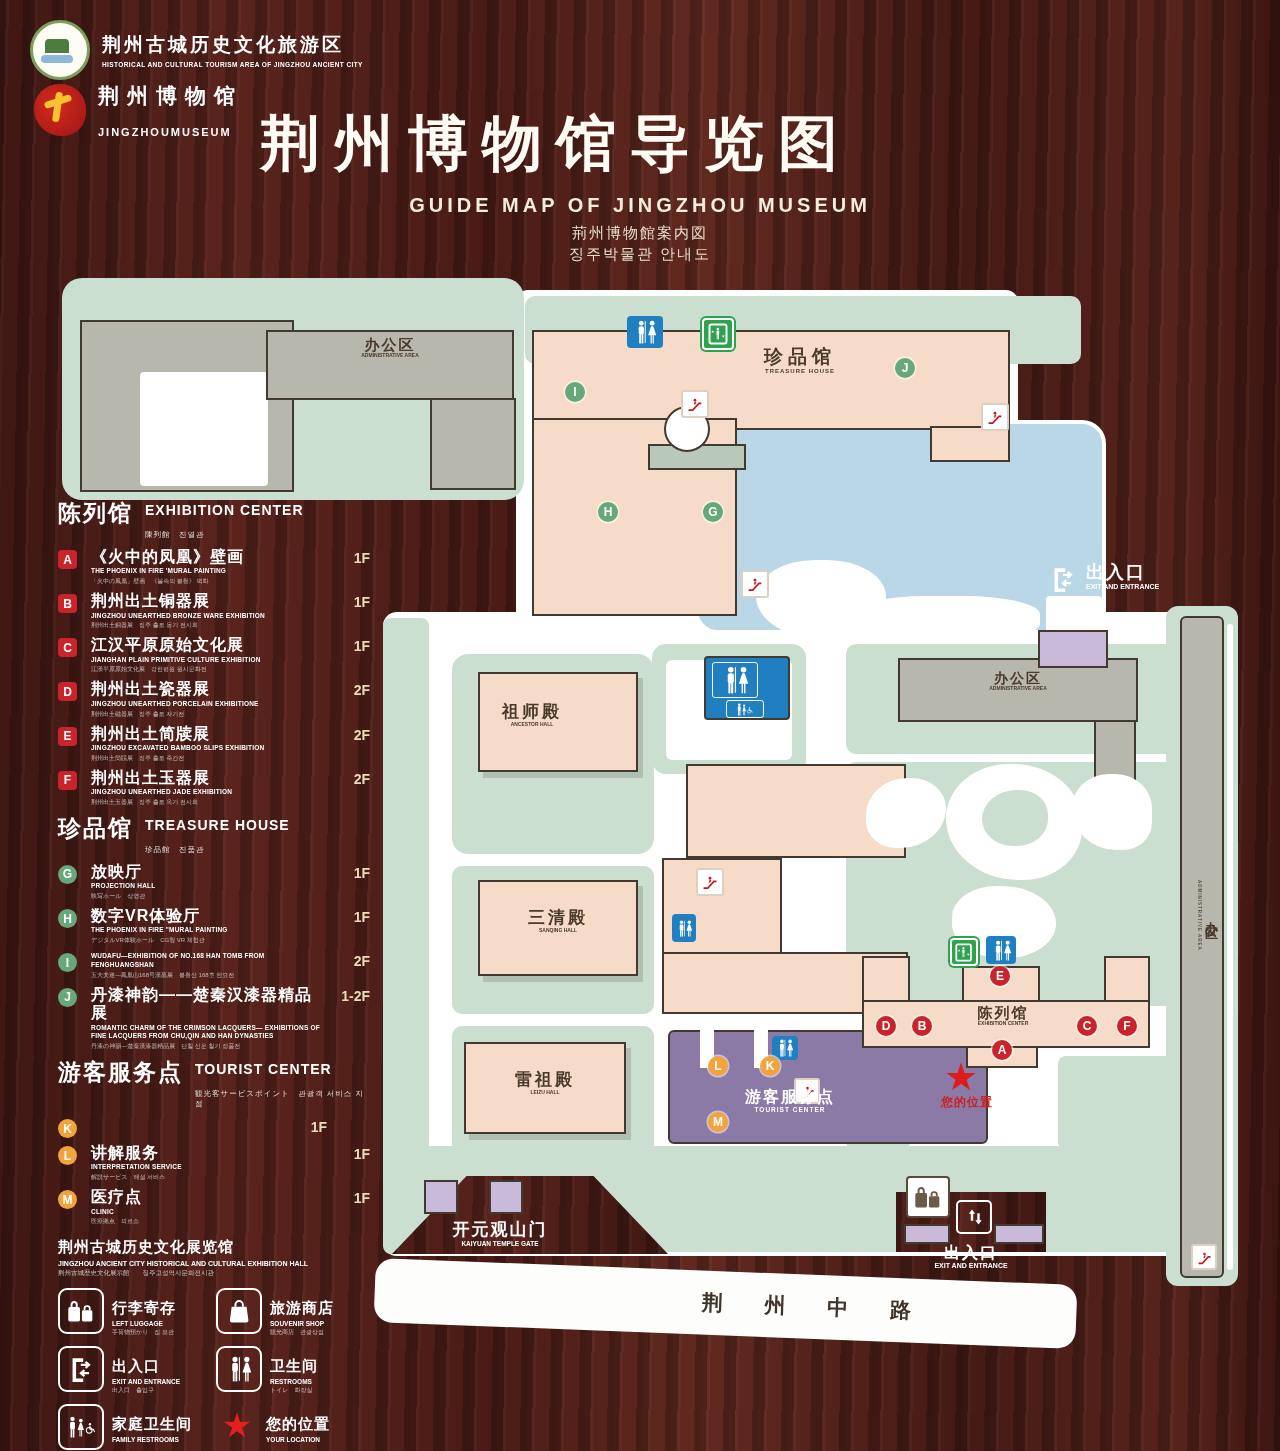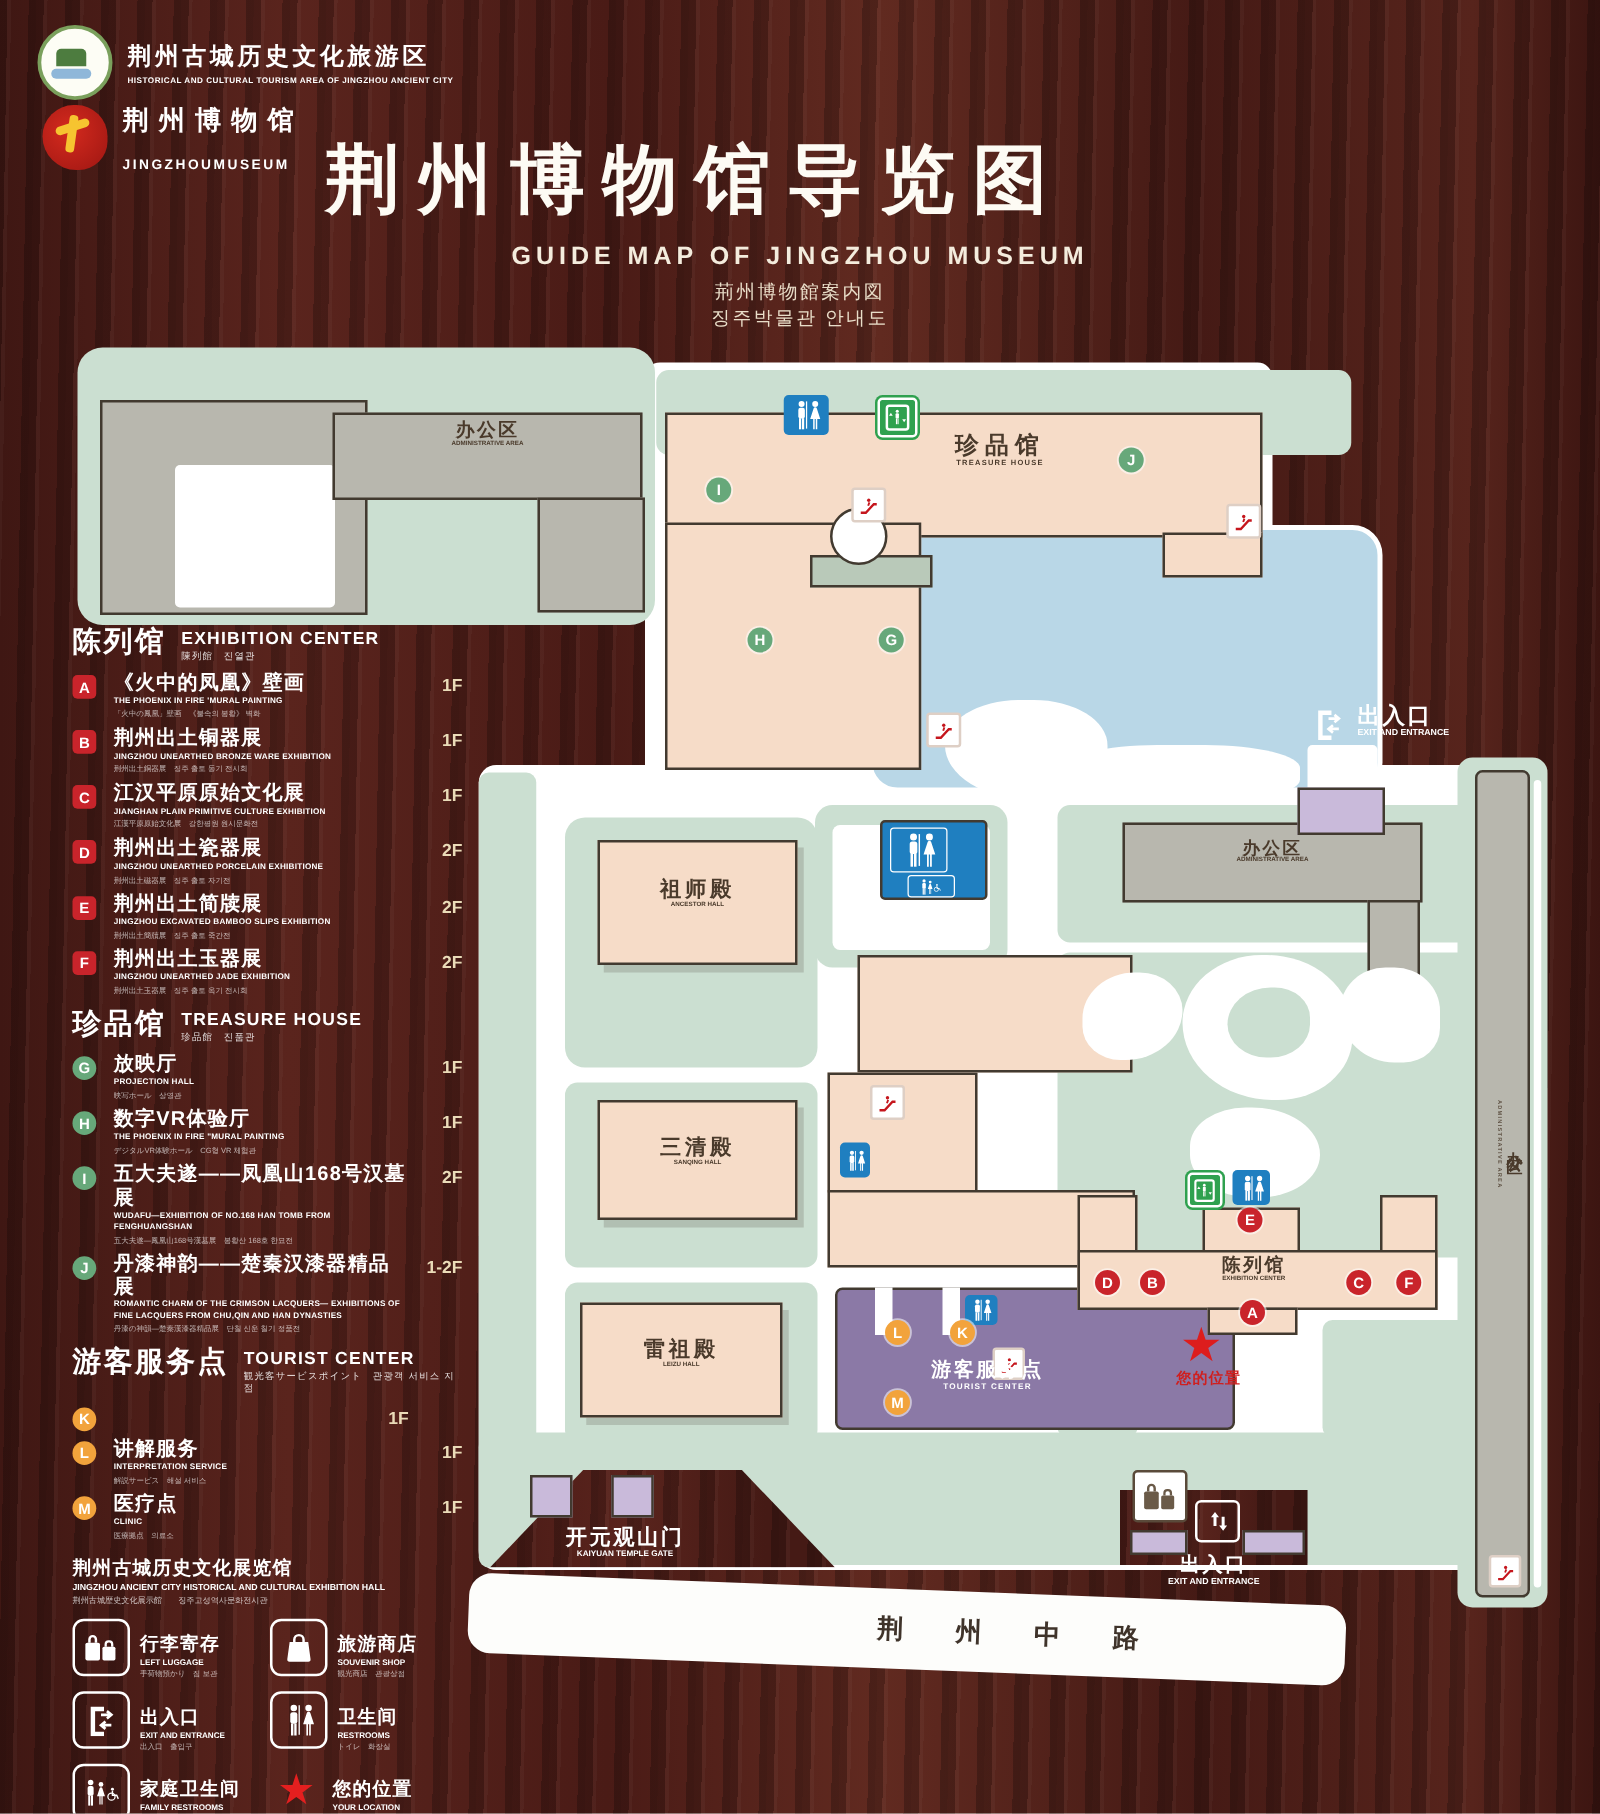--- a/index.html
+++ b/index.html
@@ -26,21 +26,21 @@
   .l2e{font-size:11px;font-weight:bold;letter-spacing:2px;margin-top:16px;}
   .title-zh{left:0;top:104px;width:1112px;text-align:center;color:#fdfbf4;font-size:60px;font-weight:bold;letter-spacing:14px;}
   .title-en{left:0;top:194px;width:1280px;text-align:center;color:#f4ecdd;font-size:20px;font-weight:bold;letter-spacing:4px;}
   .title-ja{left:0;top:224px;width:1280px;text-align:center;color:#e9ddc8;font-size:15px;letter-spacing:2px;}
   .title-ko{left:0;top:245px;width:1280px;text-align:center;color:#e9ddc8;font-size:15px;letter-spacing:2px;}
   
   .legend{position:absolute;left:58px;top:496px;width:312px;color:#fff;}
   .sec-h{display:flex;align-items:flex-start;gap:12px;margin:2px 0 8px;}
   .sec-h .z{font-size:23px;font-weight:bold;letter-spacing:2px;white-space:nowrap;}
   .sec-h .e{font-size:14px;font-weight:bold;letter-spacing:1px;display:block;margin-top:4px;}
-  .sec-h .s{font-size:7.5px;opacity:.85;display:block;margin-top:2px;letter-spacing:1px;}
+  .sec-h .s{font-size:7.5px;opacity:.85;display:block;margin-top:12px;letter-spacing:1px;}
   .item{display:grid;grid-template-columns:26px 1fr 36px;column-gap:7px;margin-bottom:6px;align-items:start;}
   .bdg{width:19px;height:19px;margin-top:2px;display:flex;align-items:center;justify-content:center;color:#fff;font-weight:bold;font-size:12px;}
   .bdg.sq{border-radius:4px;background:#c9242b;}
   .bdg.ci{border-radius:50%;}
   .bdg.grn{background:#67a87a;}
   .bdg.org{background:#f2a33c;}
   .item .zh{font-size:16px;font-weight:bold;letter-spacing:1px;line-height:1.15;}
   .item .en{font-size:6.5px;font-weight:bold;letter-spacing:.2px;margin-top:1px;line-height:1.35;}
   .item .sub{font-size:6px;opacity:.65;margin-top:1px;}
   .item .fl{color:#eadbb8;font-weight:bold;font-size:14px;text-align:right;margin-top:2px;}
@@ -275,21 +275,20 @@
       <span>
         <div class="zh">数字VR体验厅</div>
         <div class="en">THE PHOENIX IN FIRE "MURAL PAINTING</div>
         <div class="sub">デジタルVR体験ホール　CG형 VR 체험관</div>
       </span>
       <span class="fl">1F</span>
     </div>
           <div class="item">
       <span class="bdg ci grn">I</span>
       <span>
-        <div class="zh">五大夫遂——凤凰山168号汉墓展</div>
         <div class="en">WUDAFU—EXHIBITION OF NO.168 HAN TOMB FROM FENGHUANGSHAN</div>
         <div class="sub">五大夫遂—鳳凰山168号漢墓展　봉황산 168호 한묘전</div>
       </span>
       <span class="fl">2F</span>
     </div>
           <div class="item">
       <span class="bdg ci grn">J</span>
       <span>
         <div class="zh">丹漆神韵——楚秦汉漆器精品展</div>
         <div class="en">ROMANTIC CHARM OF THE CRIMSON LACQUERS— EXHIBITIONS OF FINE LACQUERS FROM CHU,QIN AND HAN DYNASTIES</div>
@@ -444,21 +443,21 @@
   <div class="abs bld pink" style="left:532px;top:418px;width:205px;height:198px;"></div>
   <div class="abs bld pink" style="left:930px;top:426px;width:80px;height:36px;"></div>
   <div class="abs bld" style="left:648px;top:444px;width:98px;height:26px;background:#b9c9b9;"></div>
   <div class="abs bld" style="left:664px;top:406px;width:46px;height:46px;background:#fff;border-radius:50%;"></div>
   <div class="maplabel" style="left:700px;top:346px;width:200px;">
     <span class="z" style="font-size:19px;letter-spacing:5px;">珍品馆</span>
     <span class="e" style="font-size:6px;letter-spacing:1px;">TREASURE HOUSE</span>
   </div>
 
   <div class="abs bld pink sh" style="left:478px;top:672px;width:160px;height:100px;"></div>
-  <div class="maplabel" style="left:478px;top:702px;width:160px;">
+  <div class="maplabel" style="left:452px;top:702px;width:160px;">
     <span class="z" style="font-size:17px;letter-spacing:3px;">祖师殿</span>
     <span class="e" style="font-size:5px;">ANCESTOR HALL</span>
   </div>
   <div class="abs bld pink sh" style="left:478px;top:880px;width:160px;height:96px;"></div>
   <div class="maplabel" style="left:478px;top:908px;width:160px;">
     <span class="z" style="font-size:17px;letter-spacing:3px;">三清殿</span>
     <span class="e" style="font-size:5px;">SANQING HALL</span>
   </div>
   <div class="abs bld pink sh" style="left:464px;top:1042px;width:162px;height:92px;"></div>
   <div class="maplabel" style="left:464px;top:1070px;width:162px;">

